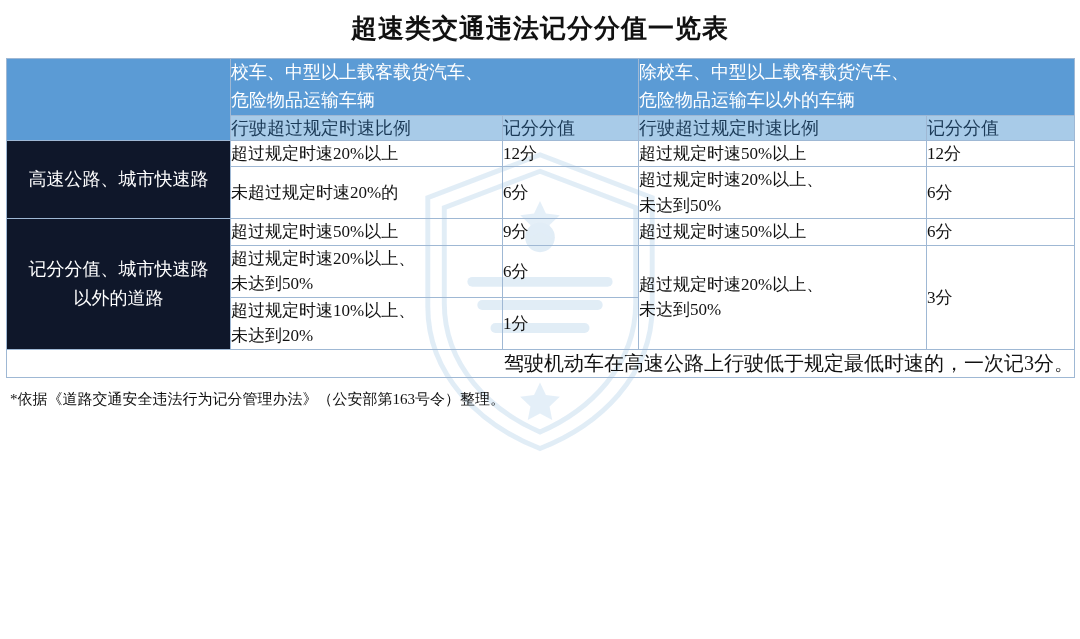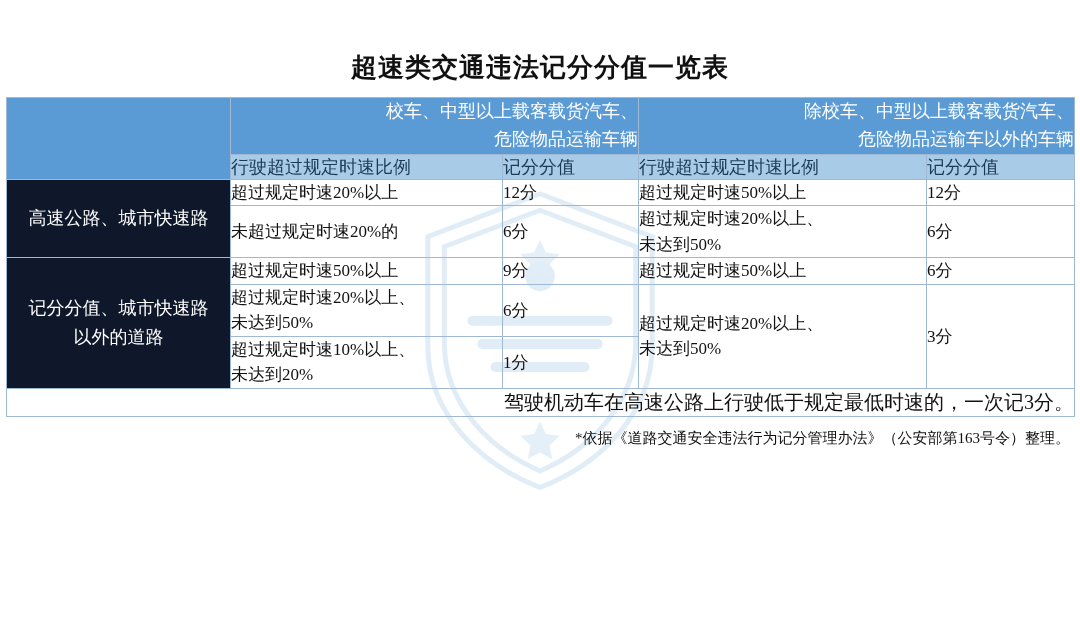--- a/index.html
+++ b/index.html
@@ -14,21 +14,20 @@
     color: #1a1a1a;
     overflow: hidden;
   }
   .page {
     position: relative;
     width: 1080px;
     height: 473px;
     box-sizing: border-box;
     padding: 0 6px;
     background: #ffffff;
-    margin-top: 39px;
   }
 
   
   .watermark {
     position: absolute;
     left: 50%;
     top: 300px;
     transform: translate(-50%, -50%);
     width: 330px;
     height: 330px;
@@ -59,21 +58,21 @@
   }
   table.main td, table.main th {
     border: 1px solid #9fb8d4;
     padding: 0;
     vertical-align: middle;
   }
 
   .hdr {
     background: #5b9bd5;
     color: #ffffff;
-    text-align: right;
+    text-align: left;
     font-size: 18px;
     line-height: 1.55;
     font-weight: normal;
     padding: 10px 6px;
   }
   .hdr2 {
     background: #a8cbe8;
     color: #1b3a57;
     text-align: left;
     font-size: 18px;
@@ -103,21 +102,21 @@
     font-size: 20px;
     padding: 16px 8px;
     color: #111;
   }
   .footnote {
     position: relative;
     z-index: 2;
     font-size: 15px;
     padding: 12px 4px 6px 4px;
     color: #111;
-    text-align: right;
+    text-align: left;
   }
   .nowrap-line { display: block; }
 </style>
 </head>
 <body>
 
 <div class="page">
 
   <div class="watermark">
     <svg viewBox="0 0 200 200" xmlns="http://www.w3.org/2000/svg">

